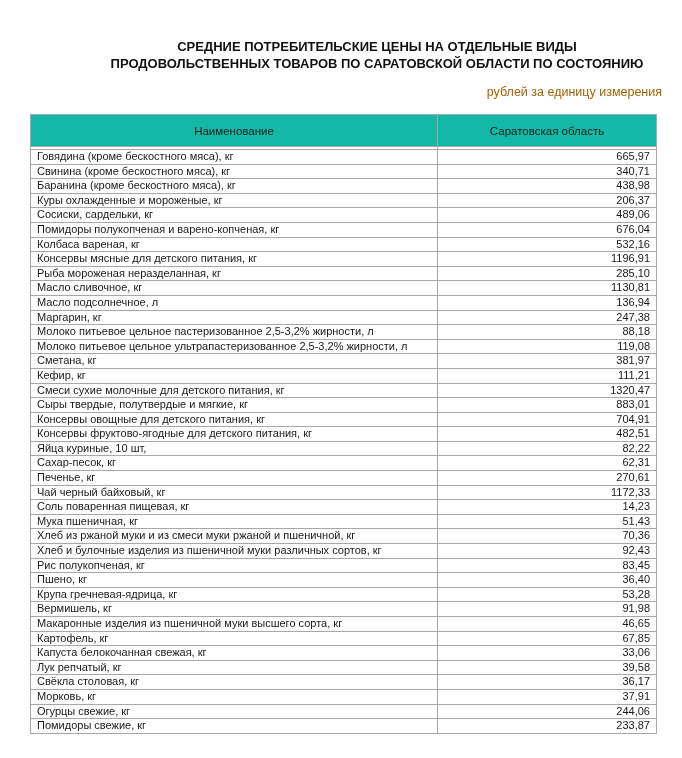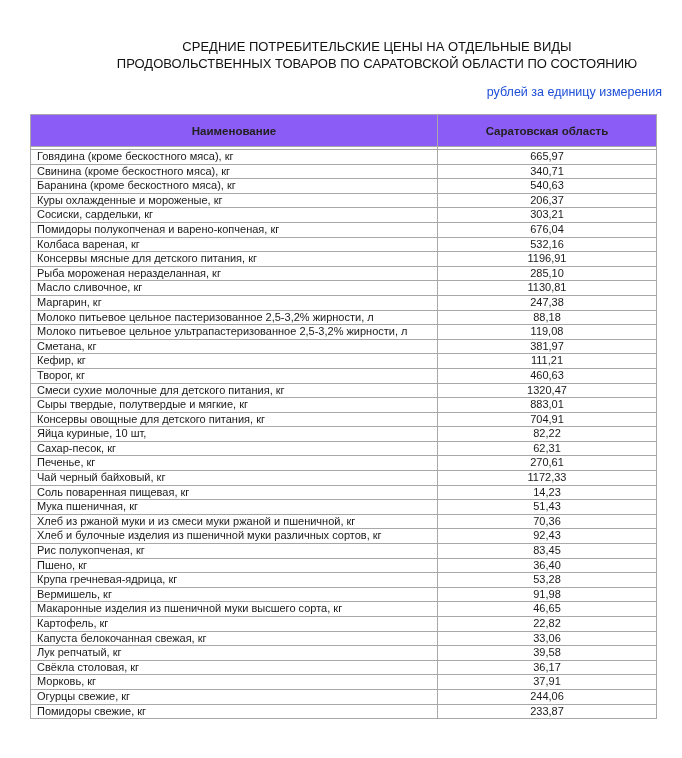--- a/index.html
+++ b/index.html
@@ -10,44 +10,44 @@
   body {
     width: 682px;
     height: 758px;
     font-family: "Liberation Sans", sans-serif;
     color: #1a1a1a;
     overflow: hidden;
   }
   .doc-title {
     margin: 38px 20px 0 92px;
     text-align: center;
-    font-weight: normal;
+    font-weight: bold;
     font-size: 13px;
     line-height: 17px;
     color: #111111;
   }
   .units-note {
     margin: 13px 20px 0 0;
     text-align: right;
     font-size: 12.5px;
     line-height: 14px;
-    color: #1d4ed8;
+    color: #a16207;
   }
   table.price-table {
     margin: 15px 0 0 30px;
     width: 626px;
     border-collapse: collapse;
     table-layout: fixed;
   }
   table.price-table col.c-name  { width: 407px; }
   table.price-table col.c-value { width: 219px; }
   table.price-table th {
     border: 1px solid #a8a8a8;
-    background: #8b5cf6;
-    font-weight: bold;
+    background: #14b8a6;
+    font-weight: normal;
     font-size: 11.5px;
     height: 29px;
     text-align: center;
     color: #222222;
   }
   table.price-table tr.spacer-row td {
     border-left: 1px solid #a8a8a8;
     border-right: 1px solid #a8a8a8;
     border-top: none;
     border-bottom: none;
@@ -57,21 +57,21 @@
   table.price-table tbody td {
     border: 1px solid #a8a8a8;
     font-size: 11px;
     line-height: 11.6px;
     padding: 1px 5px 1px 6px;
     white-space: nowrap;
     overflow: hidden;
     color: #1a1a1a;
   }
   table.price-table tbody td.value-cell {
-    text-align: center;
+    text-align: right;
     padding-right: 6px;
   }
 </style>
 </head>
 <body>
 
 <div class="doc-title">
   <div>СРЕДНИЕ ПОТРЕБИТЕЛЬСКИЕ ЦЕНЫ НА ОТДЕЛЬНЫЕ ВИДЫ</div>
   <div>ПРОДОВОЛЬСТВЕННЫХ ТОВАРОВ ПО САРАТОВСКОЙ ОБЛАСТИ ПО СОСТОЯНИЮ</div>
 </div>
@@ -97,29 +97,29 @@
       <tr>
         <td class="name-cell">Говядина (кроме бескостного мяса), кг</td>
         <td class="value-cell">665,97</td>
       </tr>
       <tr>
         <td class="name-cell">Свинина (кроме бескостного мяса), кг</td>
         <td class="value-cell">340,71</td>
       </tr>
       <tr>
         <td class="name-cell">Баранина (кроме бескостного мяса), кг</td>
-        <td class="value-cell">540,63</td>
+        <td class="value-cell">438,98</td>
       </tr>
       <tr>
         <td class="name-cell">Куры охлажденные и мороженые, кг</td>
         <td class="value-cell">206,37</td>
       </tr>
       <tr>
         <td class="name-cell">Сосиски, сардельки, кг</td>
-        <td class="value-cell">303,21</td>
+        <td class="value-cell">489,06</td>
       </tr>
       <tr>
         <td class="name-cell">Помидоры полукопченая и варено-копченая, кг</td>
         <td class="value-cell">676,04</td>
       </tr>
       <tr>
         <td class="name-cell">Колбаса вареная, кг</td>
         <td class="value-cell">532,16</td>
       </tr>
       <tr>
@@ -128,56 +128,60 @@
       </tr>
       <tr>
         <td class="name-cell">Рыба мороженая неразделанная, кг</td>
         <td class="value-cell">285,10</td>
       </tr>
       <tr>
         <td class="name-cell">Масло сливочное, кг</td>
         <td class="value-cell">1130,81</td>
       </tr>
       <tr>
+        <td class="name-cell">Масло подсолнечное, л</td>
+        <td class="value-cell">136,94</td>
+      </tr>
+      <tr>
         <td class="name-cell">Маргарин, кг</td>
         <td class="value-cell">247,38</td>
       </tr>
       <tr>
         <td class="name-cell">Молоко питьевое цельное пастеризованное 2,5-3,2% жирности, л</td>
         <td class="value-cell">88,18</td>
       </tr>
       <tr>
         <td class="name-cell">Молоко питьевое цельное ультрапастеризованное 2,5-3,2% жирности, л</td>
         <td class="value-cell">119,08</td>
       </tr>
       <tr>
         <td class="name-cell">Сметана, кг</td>
         <td class="value-cell">381,97</td>
       </tr>
       <tr>
         <td class="name-cell">Кефир, кг</td>
         <td class="value-cell">111,21</td>
       </tr>
       <tr>
-        <td class="name-cell">Творог, кг</td>
-        <td class="value-cell">460,63</td>
-      </tr>
-      <tr>
         <td class="name-cell">Смеси сухие молочные для детского питания, кг</td>
         <td class="value-cell">1320,47</td>
       </tr>
       <tr>
         <td class="name-cell">Сыры твердые, полутвердые и мягкие, кг</td>
         <td class="value-cell">883,01</td>
       </tr>
       <tr>
         <td class="name-cell">Консервы овощные для детского питания, кг</td>
         <td class="value-cell">704,91</td>
       </tr>
       <tr>
+        <td class="name-cell">Консервы фруктово-ягодные для детского питания, кг</td>
+        <td class="value-cell">482,51</td>
+      </tr>
+      <tr>
         <td class="name-cell">Яйца куриные, 10 шт,</td>
         <td class="value-cell">82,22</td>
       </tr>
       <tr>
         <td class="name-cell">Сахар-песок, кг</td>
         <td class="value-cell">62,31</td>
       </tr>
       <tr>
         <td class="name-cell">Печенье, кг</td>
         <td class="value-cell">270,61</td>
@@ -217,21 +221,21 @@
       <tr>
         <td class="name-cell">Вермишель, кг</td>
         <td class="value-cell">91,98</td>
       </tr>
       <tr>
         <td class="name-cell">Макаронные изделия из пшеничной муки высшего сорта, кг</td>
         <td class="value-cell">46,65</td>
       </tr>
       <tr>
         <td class="name-cell">Картофель, кг</td>
-        <td class="value-cell">22,82</td>
+        <td class="value-cell">67,85</td>
       </tr>
       <tr>
         <td class="name-cell">Капуста белокочанная свежая, кг</td>
         <td class="value-cell">33,06</td>
       </tr>
       <tr>
         <td class="name-cell">Лук репчатый, кг</td>
         <td class="value-cell">39,58</td>
       </tr>
       <tr>

